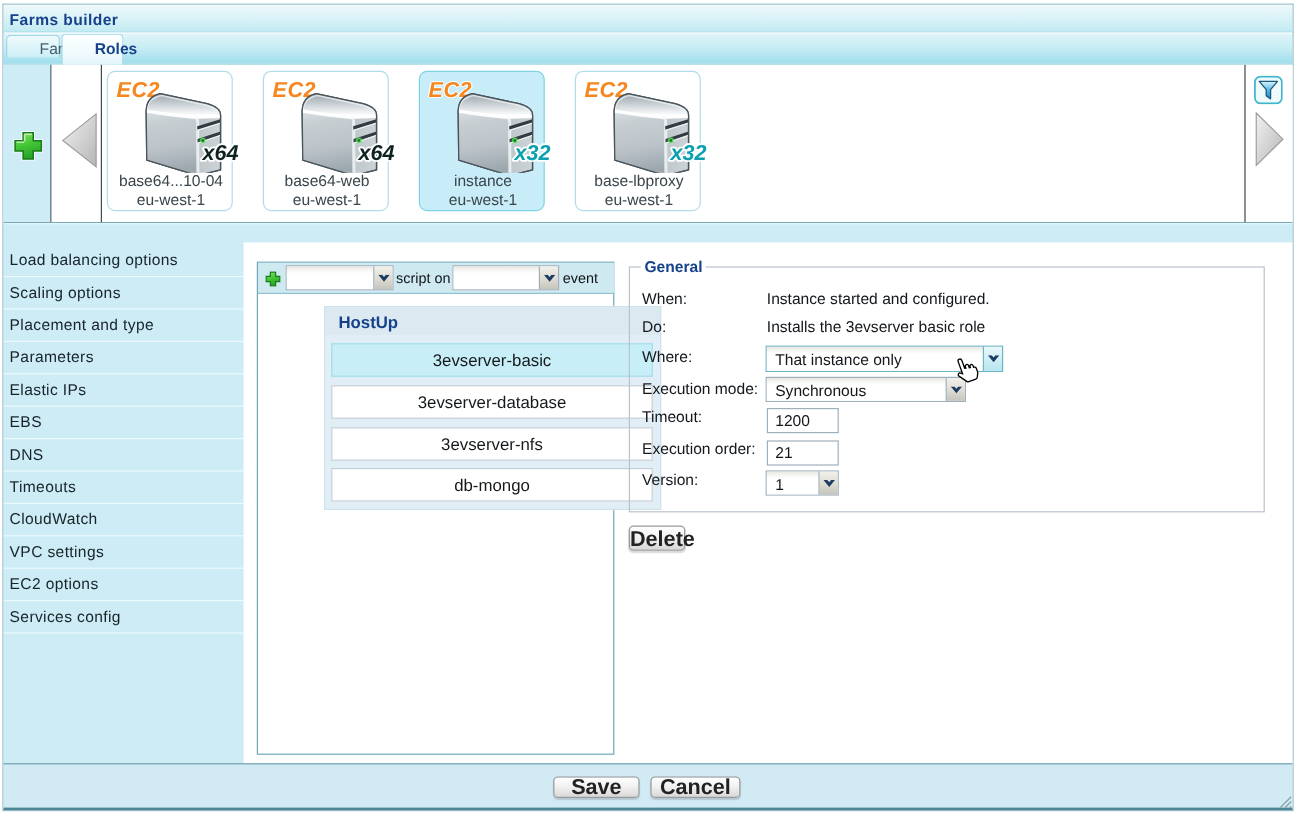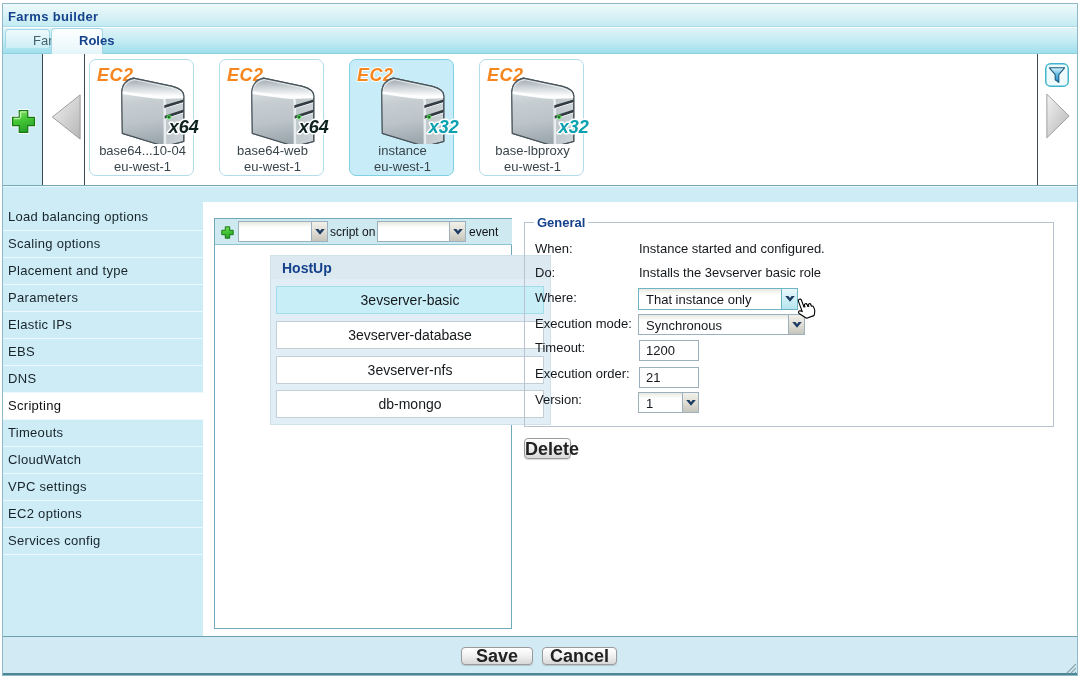--- a/index.html
+++ b/index.html
@@ -200,21 +200,20 @@
   <div id="lower">
     <div id="content-white"></div>
     <div id="menu">
       <div class="mi">Load balancing options</div>
       <div class="mi">Scaling options</div>
       <div class="mi">Placement and type</div>
       <div class="mi">Parameters</div>
       <div class="mi">Elastic IPs</div>
       <div class="mi">EBS</div>
       <div class="mi">DNS</div>
-      <div class="mi sel">Scripting</div>
       <div class="mi">Timeouts</div>
       <div class="mi">CloudWatch</div>
       <div class="mi">VPC settings</div>
       <div class="mi">EC2 options</div>
       <div class="mi">Services config</div>
     </div>
     <div id="mpanel">
       <div id="mtoolbar">
         <svg class="abs" style="left:6px;top:7px" width="13" height="13" viewBox="0 0 26 26">
           <path d="M8.6,1.6 h8.8 v7 h7 v8.8 h-7 v7 h-8.8 v-7 h-7 v-8.8 h7 Z" fill="url(#gplus)" stroke="#167a16" stroke-width="2"></path>
@@ -246,21 +245,21 @@
         <div class="hitem" style="top:134px">db-mongo</div>
       </div>
     </div>
     <div id="gfs">
       <span id="gfs-legend">General</span>
       <div class="frow" style="top:18px">When:</div>
       <div class="fval" style="top:18px">Instance started and configured.</div>
       <div class="frow" style="top:42px">Do:</div>
       <div class="fval" style="top:42px">Installs the 3evserver basic role</div>
       <div class="frow" style="top:67px">Where:</div>
-      <div class="combo cyan" style="left:113px;top:65px;width:160px;height:22px;border-color:#6db4c4">
+      <div class="combo cyan" style="left:113px;top:65px;width:198px;height:22px;border-color:#6db4c4">
         <div class="fld" style="right:16px"></div>
         <span class="abs" style="left:7px;top:3px;font-size:13px;color:#14181c;z-index:2">That instance only</span>
         <div class="trg">
             <svg class="chev" width="10" height="6" viewBox="0 0 10 6">
               <path d="M0.2,0 L3.4,0 L5,1.9 L6.6,0 L9.8,0 L5,5.8 Z" fill="#1d3c63"></path>
             </svg>
           </div>
       </div>
       <div class="frow" style="top:93px">Execution mode:</div>
       <div class="combo" style="left:113px;top:91px;width:167px">

